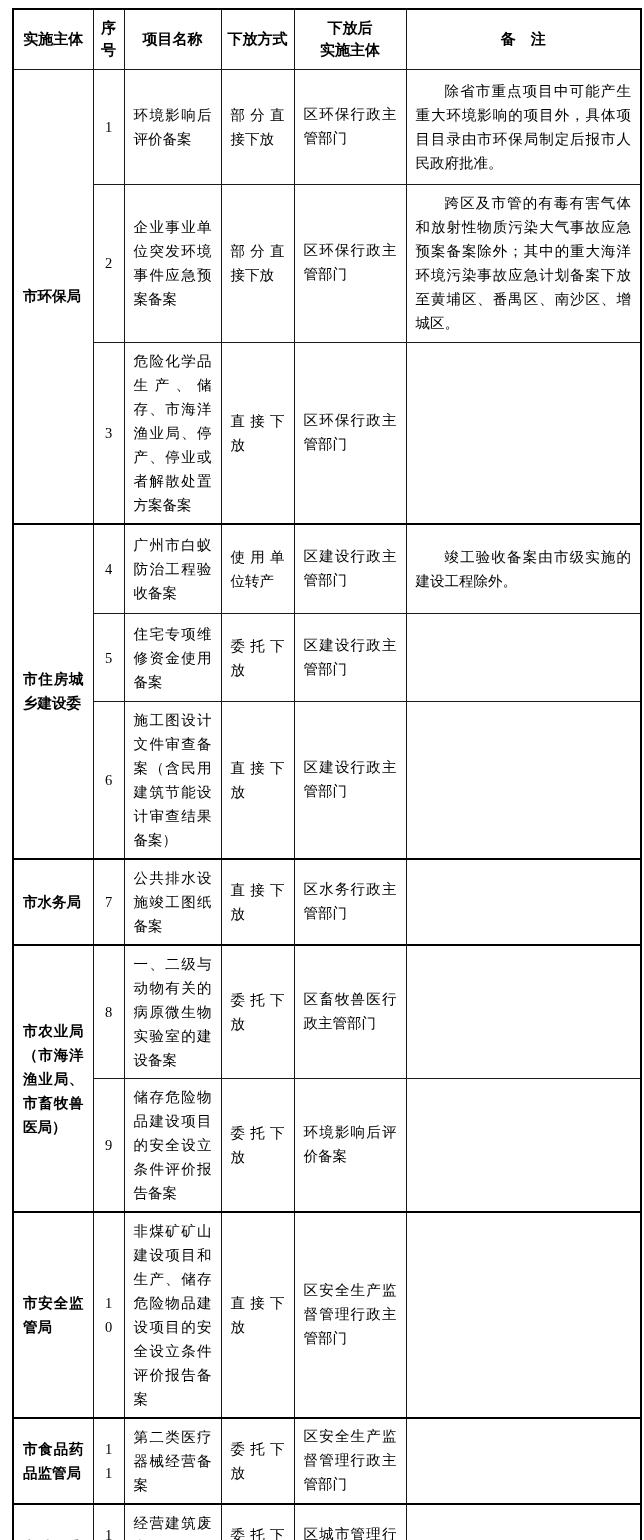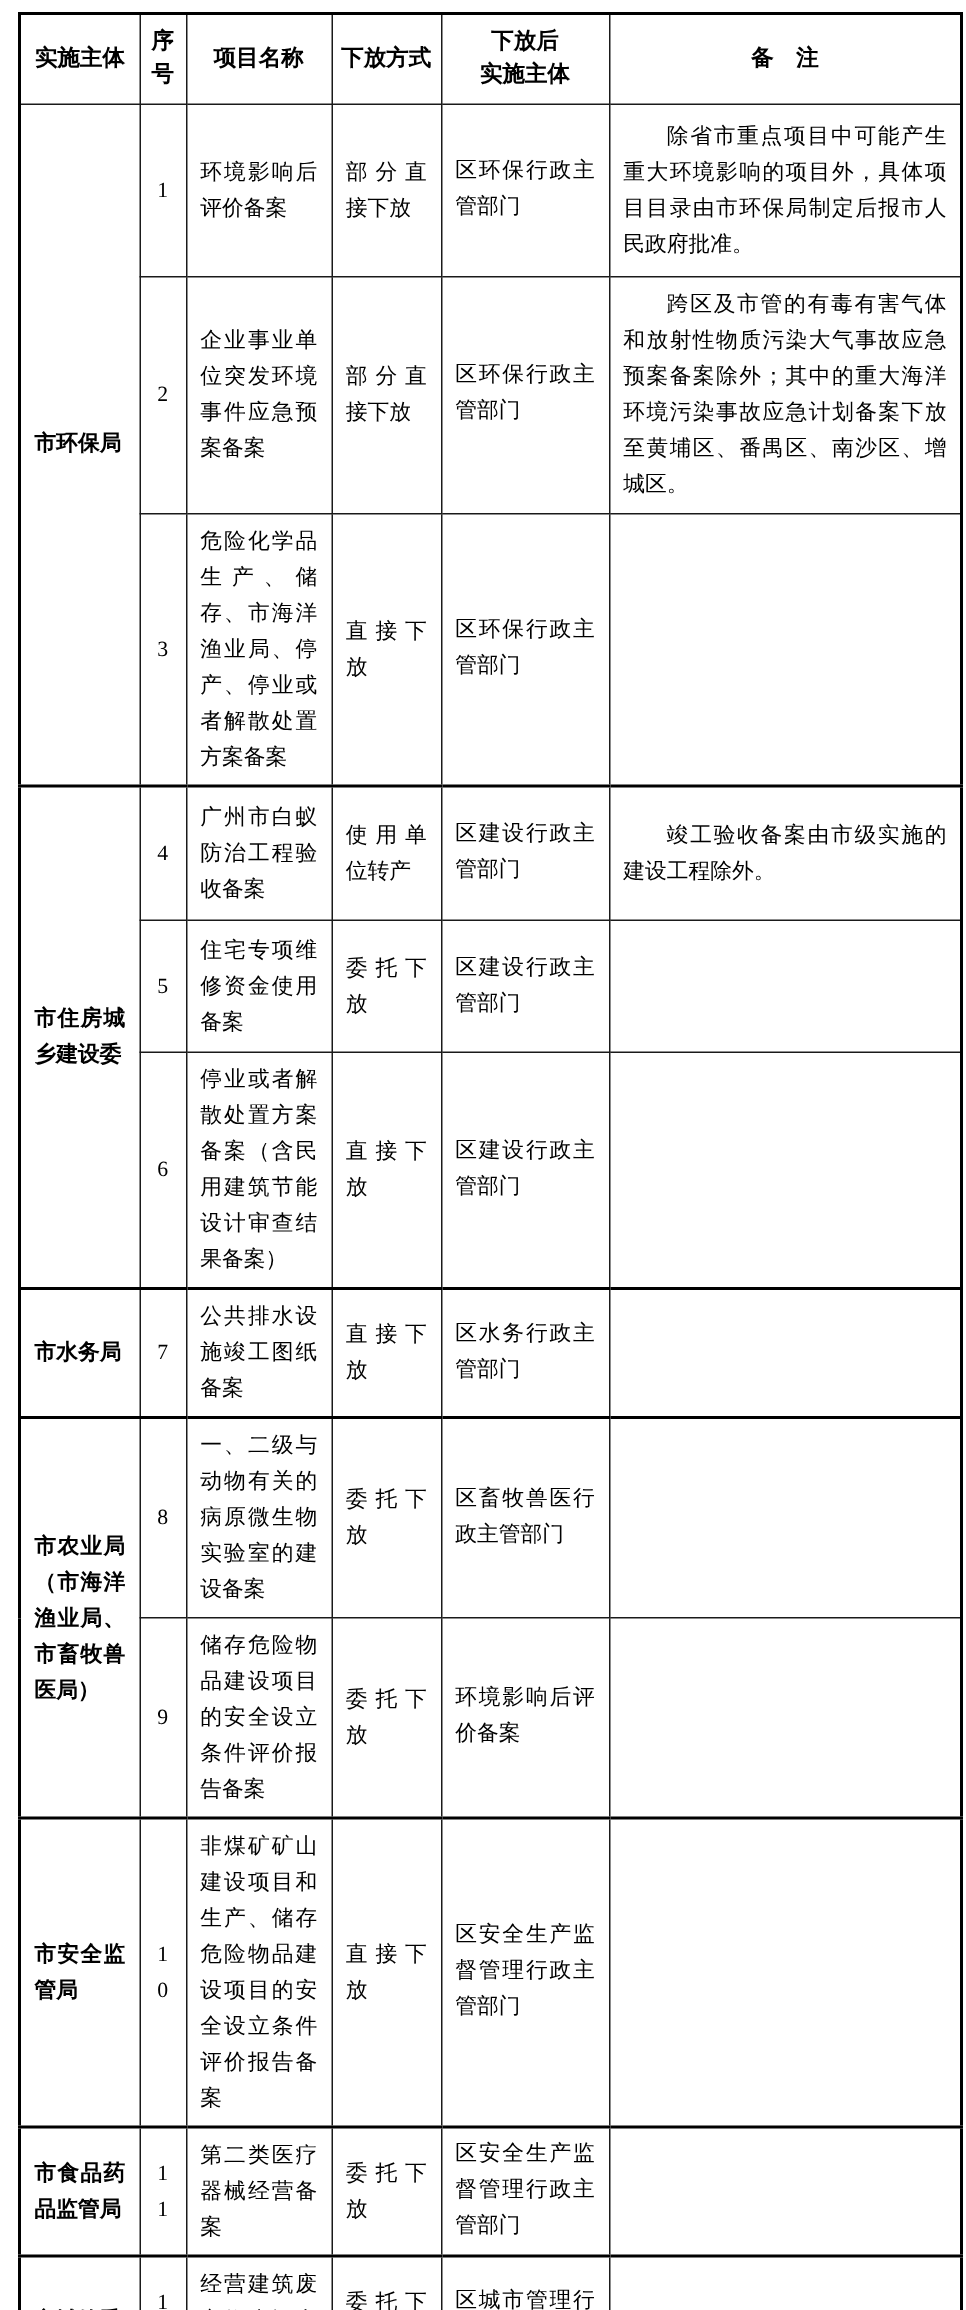--- a/index.html
+++ b/index.html
@@ -155,21 +155,21 @@
       </tr>
       <tr class="r5">
         <td class="c-no">5</td>
         <td class="c-project">住宅专项维修资金使用备案</td>
         <td class="c-method">委托下放</td>
         <td class="c-newagency">区建设行政主管部门</td>
         <td class="c-remark empty"></td>
       </tr>
       <tr class="r6">
         <td class="c-no">6</td>
-        <td class="c-project">停业或者解散处置方案备案（含民用建筑节能设计审查结果备案）</td>
+        <td class="c-project">施工图设计文件审查备案（含民用建筑节能设计审查结果备案）</td>
         <td class="c-method">直接下放</td>
         <td class="c-newagency">区建设行政主管部门</td>
         <td class="c-remark empty"></td>
       </tr>
 
       <tr class="r7 group-start">
         <td class="c-agency">市水务局</td>
         <td class="c-no">7</td>
         <td class="c-project">公共排水设施竣工图纸备案</td>
         <td class="c-method">直接下放</td>

